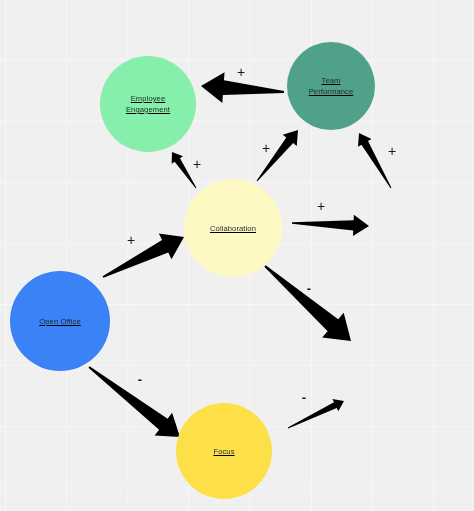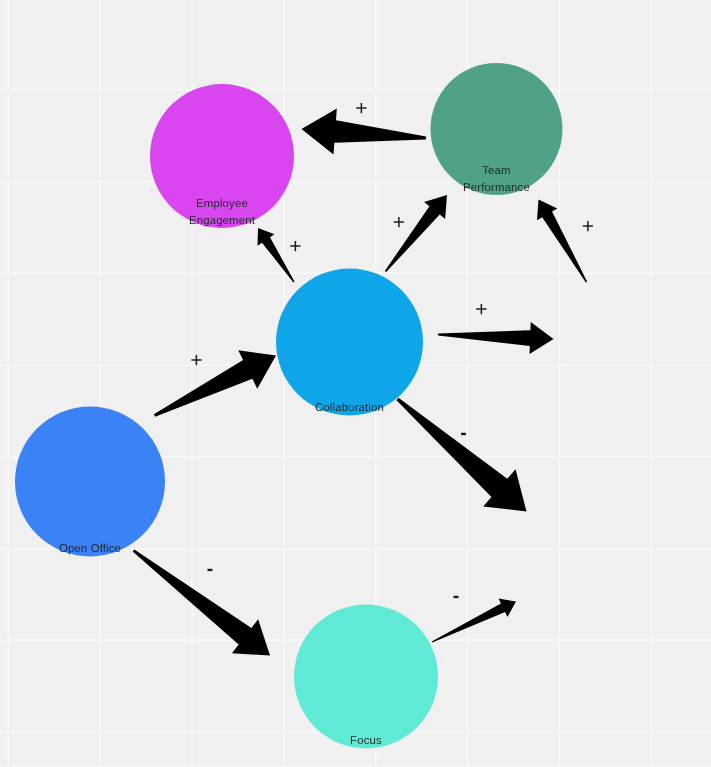--- a/index.html
+++ b/index.html
@@ -34,23 +34,24 @@
   }
   #node-layer {
     position: absolute;
     inset: 0;
   }
   .node {
     position: absolute;
     border-radius: 50%;
     background: #4fa189;
     display: flex;
-    align-items: flex-end;
+    align-items: center;
     justify-content: center;
     box-sizing: border-box;
+    text-decoration: underline;
   }
   .node-label {
     color: #1b2a27;
     font-size: 7.6px;
     line-height: 11px;
     text-align: center;
     white-space: pre-line;
     letter-spacing: 0.1px;
     padding: 0 6px;
     user-select: none;
@@ -88,32 +89,32 @@
   <div id="node-layer">
       <div class="edge-sign" style="left: 241px; top: 72px; color: rgb(26, 26, 26); font-size: 14px; font-weight: 400;">+</div>
       <div class="edge-sign" style="left: 197px; top: 164px; color: rgb(26, 26, 26); font-size: 14px; font-weight: 400;">+</div>
       <div class="edge-sign" style="left: 266px; top: 148px; color: rgb(26, 26, 26); font-size: 14px; font-weight: 400;">+</div>
       <div class="edge-sign" style="left: 392px; top: 151px; color: rgb(26, 26, 26); font-size: 14px; font-weight: 400;">+</div>
       <div class="edge-sign" style="left: 321px; top: 206px; color: rgb(26, 26, 26); font-size: 14px; font-weight: 400;">+</div>
       <div class="edge-sign" style="left: 131px; top: 240px; color: rgb(26, 26, 26); font-size: 14px; font-weight: 400;">+</div>
       <div class="edge-sign" style="left: 309px; top: 288px; color: rgb(26, 26, 26); font-size: 13px; font-weight: 700;">-</div>
       <div class="edge-sign" style="left: 140px; top: 379px; color: rgb(26, 26, 26); font-size: 13px; font-weight: 700;">-</div>
       <div class="edge-sign" style="left: 304px; top: 397px; color: rgb(26, 26, 26); font-size: 13px; font-weight: 700;">-</div>
-      <div class="node" style="left: 100px; top: 56px; width: 96px; height: 96px; background: #d946ef;">
+      <div class="node" style="left: 100px; top: 56px; width: 96px; height: 96px; background: #86efac;">
         <div class="node-label" style="color: rgb(27, 42, 39);">Employee
 Engagement</div>
       </div>
       <div class="node" style="left: 287px; top: 42px; width: 88px; height: 88px; background: rgb(79, 161, 137);">
         <div class="node-label" style="color: rgb(27, 42, 39);">Team
 Performance</div>
       </div>
-      <div class="node" style="left: 184px; top: 179px; width: 98px; height: 98px; background: #0ea5e9;">
+      <div class="node" style="left: 184px; top: 179px; width: 98px; height: 98px; background: #fef9c3;">
         <div class="node-label" style="color: rgb(27, 42, 39);">Collaboration</div>
       </div>
       <div class="node" style="left: 10px; top: 271px; width: 100px; height: 100px; background: #3b82f6;">
         <div class="node-label" style="color: rgb(27, 42, 39);">Open Office</div>
       </div>
-      <div class="node" style="left: 196px; top: 403px; width: 96px; height: 96px; background: #5eead4;">
+      <div class="node" style="left: 176px; top: 403px; width: 96px; height: 96px; background: #fde047;">
         <div class="node-label" style="color: rgb(27, 42, 39);">Focus</div>
       </div>
     </div>
 
 </div>
 
 </body></html>

